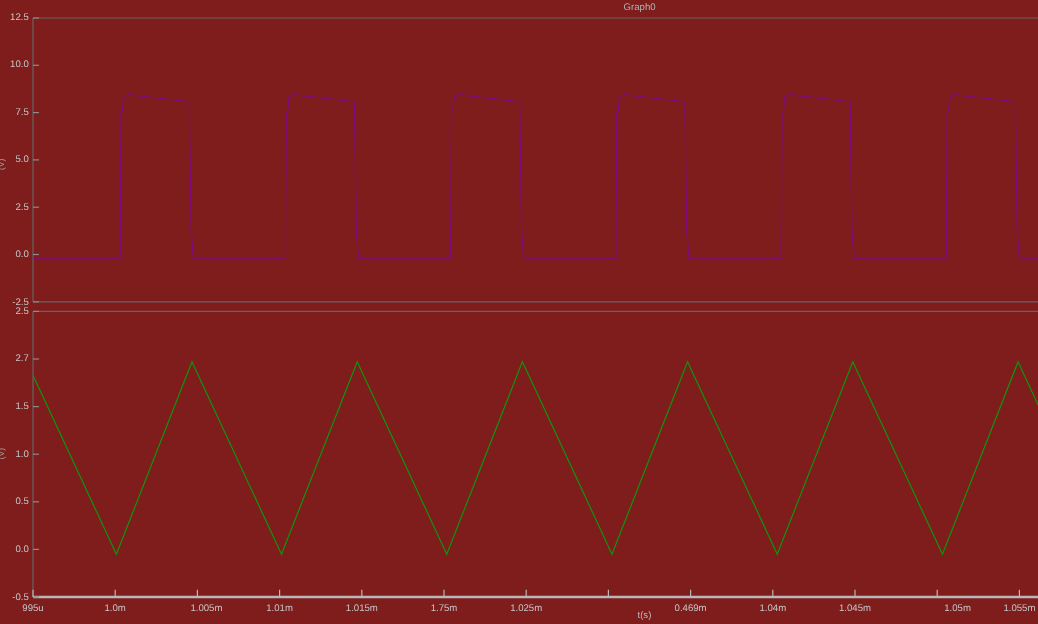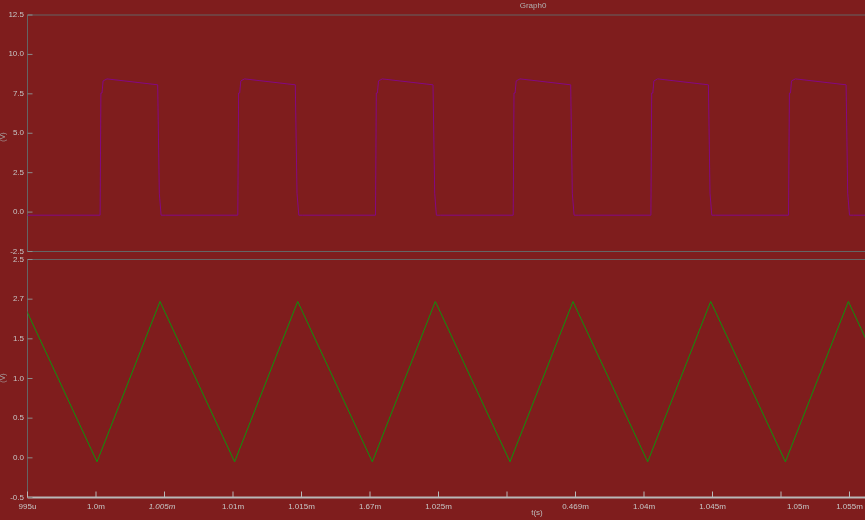--- a/index.html
+++ b/index.html
@@ -79,24 +79,24 @@
     <div class="lbl ytick-label" style="left: 0px; top: 246.5px;">-2.5</div>
     <div class="lbl ytick-label" style="left: 0px; top: 254.5px;">2.5</div>
     <div class="lbl ytick-label" style="left: 0px; top: 294.167px;">2.7</div>
     <div class="lbl ytick-label" style="left: 0px; top: 333.833px;">1.5</div>
     <div class="lbl ytick-label" style="left: 0px; top: 373.5px;">1.0</div>
     <div class="lbl ytick-label" style="left: 0px; top: 413.167px;">0.5</div>
     <div class="lbl ytick-label" style="left: 0px; top: 452.833px;">0.0</div>
     <div class="lbl ytick-label" style="left: 0px; top: 492.5px;">-0.5</div>
     <div class="lbl xtick-label" style="left: 4.5px; top: 502px;">995u</div>
     <div class="lbl xtick-label" style="left: 73px; top: 502px;">1.0m</div>
-    <div class="lbl xtick-label" style="left: 139px; top: 502px; font-style: italic;">1.005m</div>
+    <div class="lbl xtick-label" style="left: 149px; top: 502px;">1.005m</div>
     <div class="lbl xtick-label" style="left: 210px; top: 502px;">1.01m</div>
     <div class="lbl xtick-label" style="left: 278.5px; top: 502px;">1.015m</div>
-    <div class="lbl xtick-label" style="left: 347px; top: 502px;">1.67m</div>
+    <div class="lbl xtick-label" style="left: 347px; top: 502px;">1.75m</div>
     <div class="lbl xtick-label" style="left: 415.5px; top: 502px;">1.025m</div>
     <div class="lbl xtick-label" style="left: 484px; top: 520px;">1.03m</div>
     <div class="lbl xtick-label" style="left: 552.5px; top: 502px;">0.469m</div>
     <div class="lbl xtick-label" style="left: 621px; top: 502px;">1.04m</div>
     <div class="lbl xtick-label" style="left: 689.5px; top: 502px;">1.045m</div>
     <div class="lbl xtick-label" style="left: 775px; top: 502px;">1.05m</div>
     <div class="lbl xtick-label" style="left: 826.5px; top: 502px;">1.055m</div>
   </div>
 
 </body></html>

